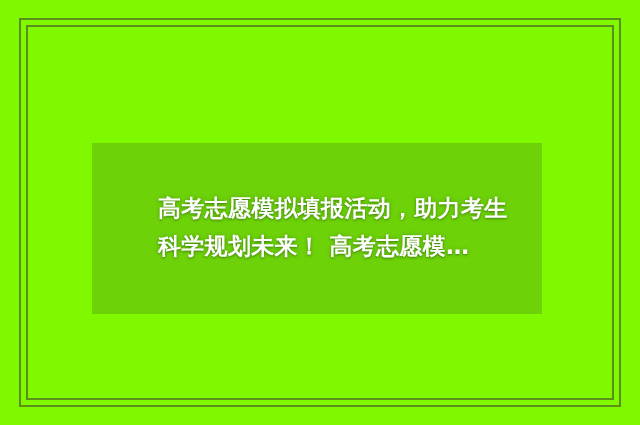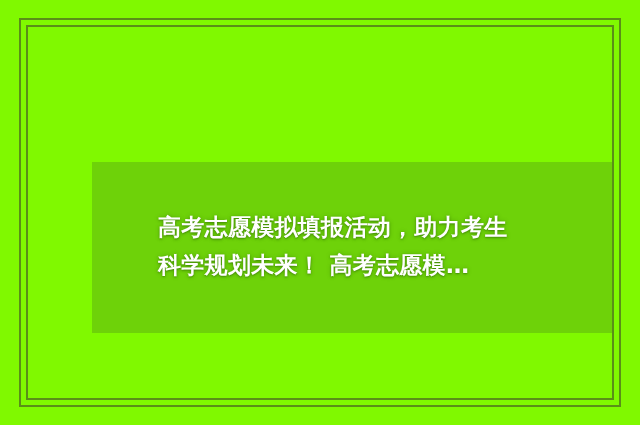--- a/index.html
+++ b/index.html
@@ -40,22 +40,22 @@
     width: 588px;
     height: 375px;
     border: 2px solid #5a8f18;
     box-sizing: border-box;
   }
 
   
   #content-panel {
     position: absolute;
     left: 64px;
-    top: 135px;
-    width: 520px;
+    top: 116px;
+    width: 450px;
     height: 171px;
     background: #6ed209;
     box-sizing: border-box;
   }
 
   #headline {
     position: absolute;
     left: 66px;
     top: 46px;
     width: 420px;

